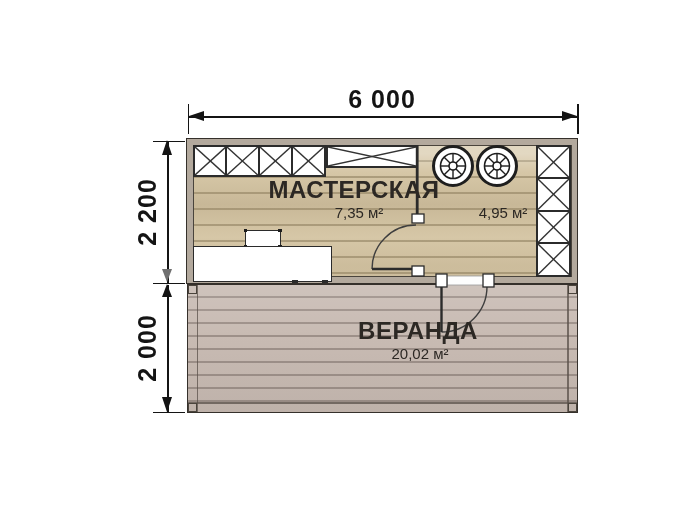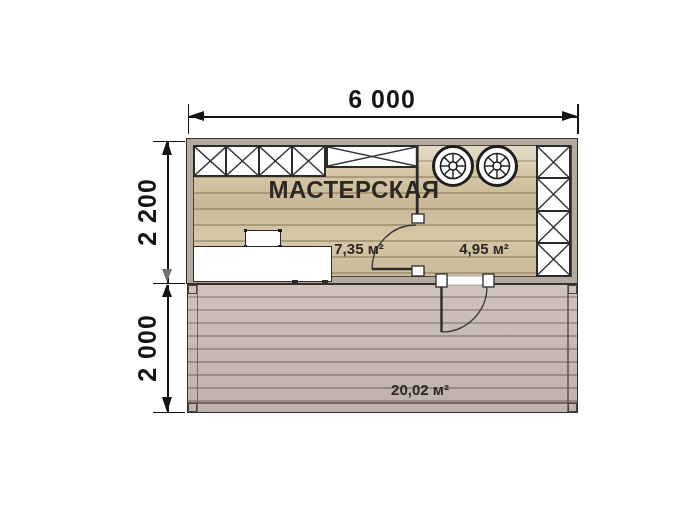--- a/index.html
+++ b/index.html
@@ -58,21 +58,21 @@
   }
   .vframe{position:absolute;background:rgba(90,80,73,.75);}
   .vcorner{position:absolute;width:9px;height:9px;border:1px solid #4a443c;box-sizing:border-box;}
   
   .room-name{
     position:absolute;transform:translate(-50%,-50%);white-space:nowrap;
     font-weight:bold;font-size:24px;color:#2c2824;letter-spacing:.5px;z-index:25;
   }
   .room-area{
     position:absolute;transform:translate(-50%,-50%);white-space:nowrap;
-    font-weight:bold;font-size:15px;color:#2c2824;z-index:25;margin-top:36px;
+    font-weight:normal;font-size:15px;color:#2c2824;z-index:25;
   }
   #overlay{position:absolute;left:0;top:0;z-index:20;pointer-events:none;}
   #watermark{
     position:absolute;left:190px;top:216px;z-index:40;
     font-weight:bold;font-size:62px;letter-spacing:5px;
     color:rgba(240,229,203,.8);white-space:nowrap;pointer-events:none;
   }
 </style>
 </head>
 <body>
@@ -218,17 +218,18 @@
       <line x1="484.5" y1="166" x2="509.5" y2="166" stroke-width="1.4"></line>
       <line x1="497" y1="153.5" x2="497" y2="178.5" stroke-width="1.4"></line>
       <line x1="488.2" y1="157.2" x2="505.8" y2="174.8" stroke-width="1.4"></line>
       <line x1="488.2" y1="174.8" x2="505.8" y2="157.2" stroke-width="1.4"></line>
       <circle cx="497" cy="166" r="4" fill="#ffffff" stroke-width="1.6"></circle>
     </g>
   </svg>
 
   <div class="room-name" style="left:354px;top:190px">МАСТЕРСКАЯ</div>
   <div class="room-area" style="left:359px;top:212px">7,35 м²</div>
-  <div class="room-area" style="left:484px;top:212px">4,95 м²</div>
+  <div class="room-area" style="left:503px;top:212px">4,95 м²</div>
+  <div class="room-name" style="left:418px;top:331px">ВЕРАНДА</div>
   <div class="room-area" style="left:420px;top:353px">20,02 м²</div>
 
 
 </div>
 
 </body></html>

